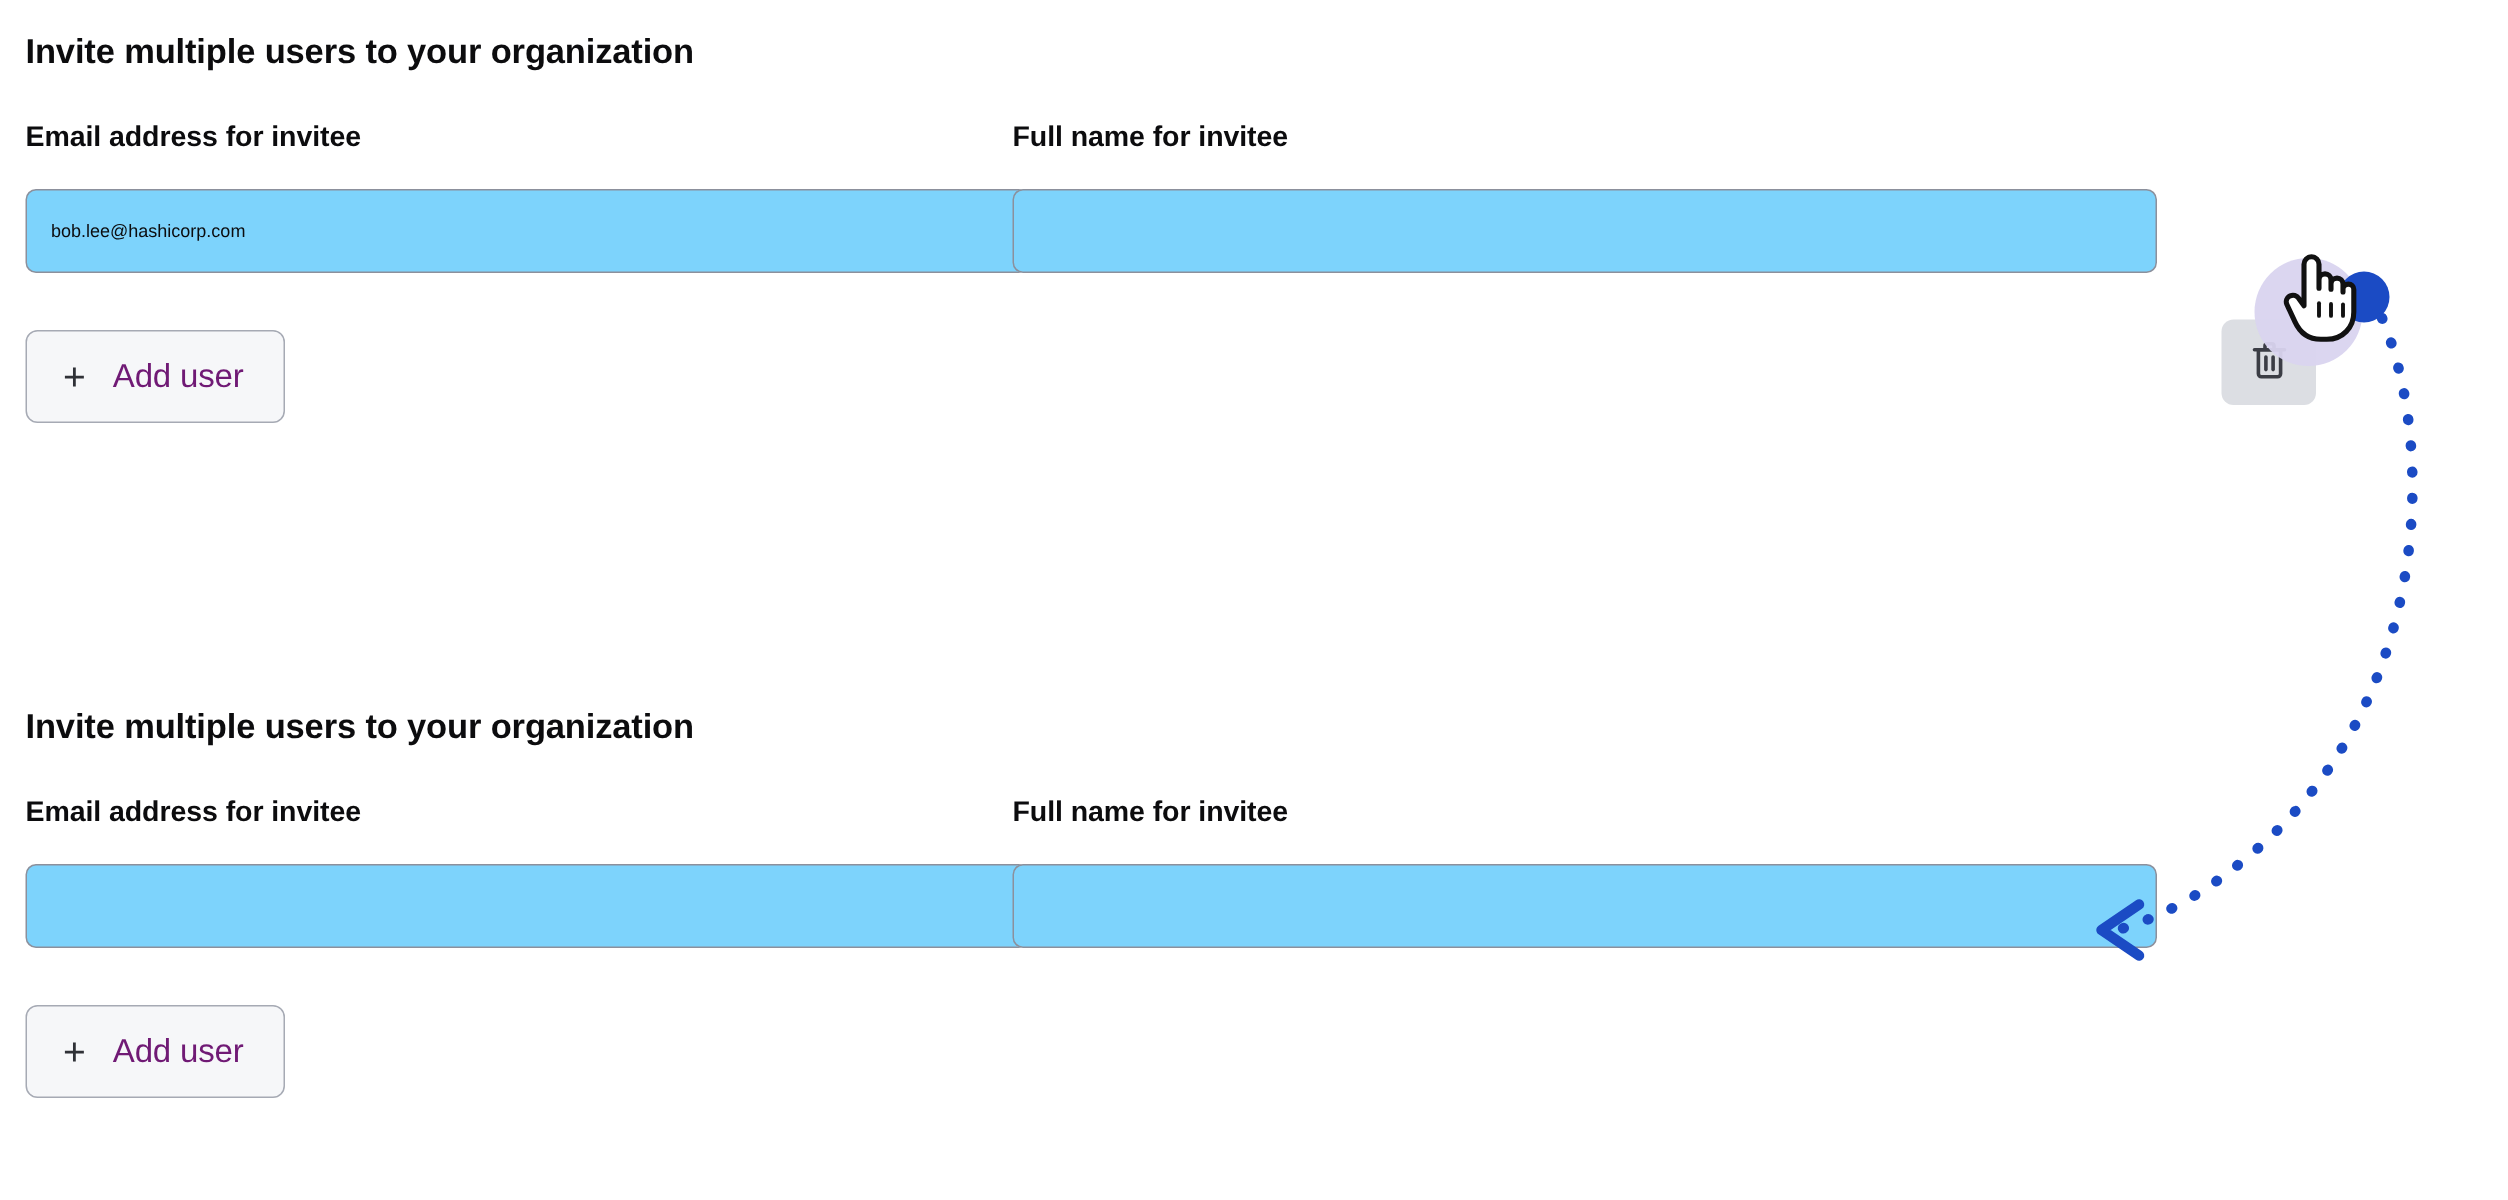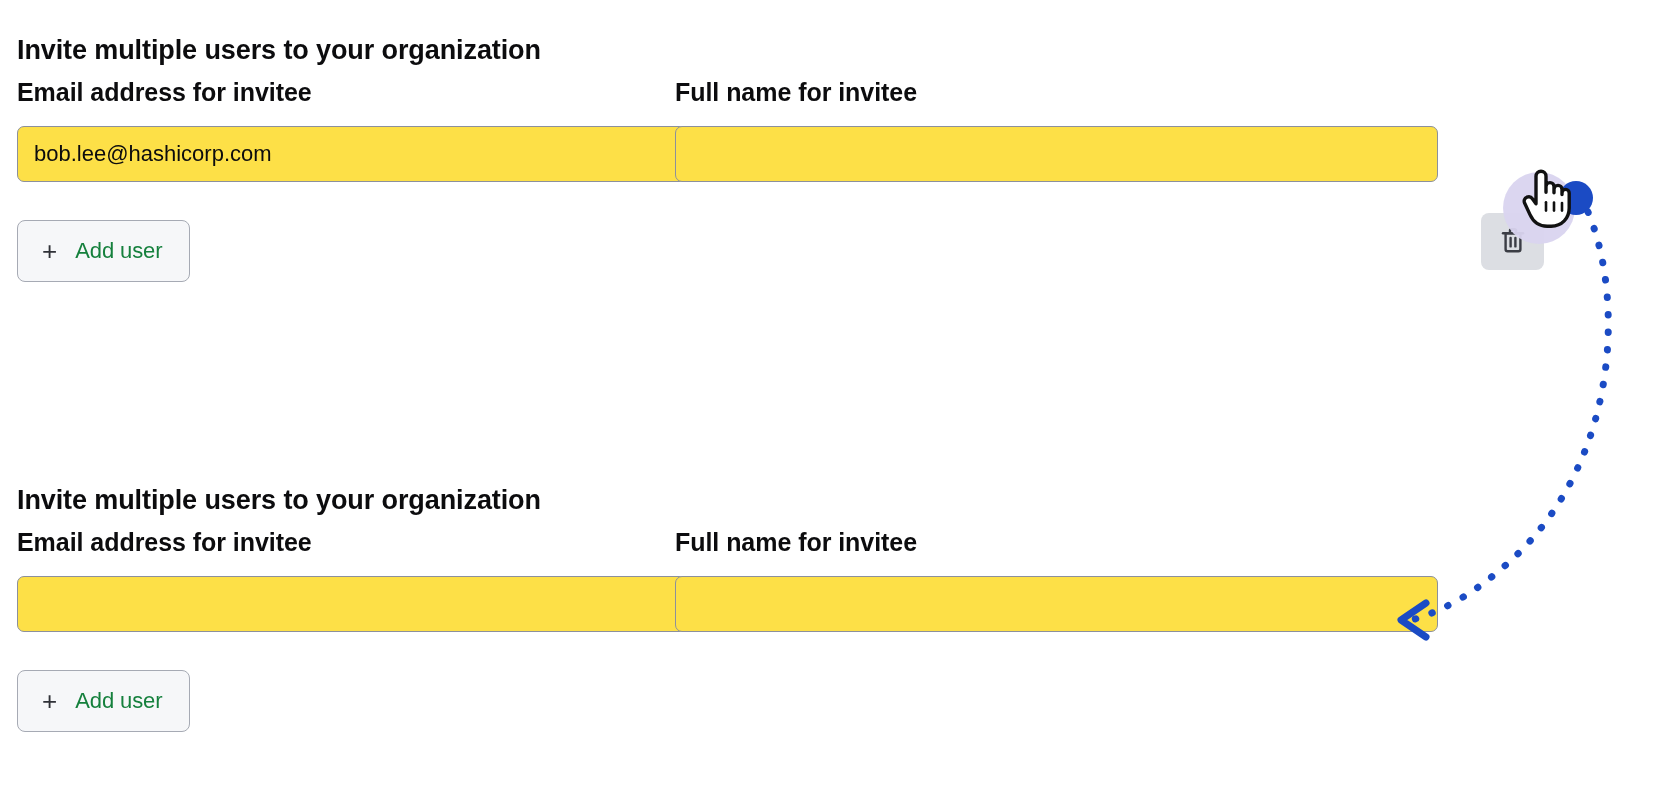--- a/index.html
+++ b/index.html
@@ -22,63 +22,62 @@
     left: 0;
     width: 1672px;
   }
   .section.top  { top: 0px; }
   .section.bottom { top: 450px; }
 
   .section-heading {
     position: absolute;
     left: 17px;
     top: 21px;
-    font-size: 27px;
+    font-size: 23px;
     font-weight: 700;
     letter-spacing: -0.1px;
     color: #0c0c0e;
     white-space: nowrap;
-    margin-top: 14px;
   }
 
   .field-row {
     position: absolute;
     left: 0;
     top: 80px;
     width: 1672px;
     height: 110px;
   }
 
   .field {
     position: absolute;
   }
   .field.email { left: 17px; width: 669px; }
   .field.fullname { left: 675px; width: 763px; }
 
   .field-label {
-    font-size: 25px;
+    font-size: 19px;
     font-weight: 700;
     letter-spacing: -0.05px;
     color: #0c0c0e;
     line-height: 24px;
     white-space: nowrap;
   }
 
   .text-input {
     display: block;
     box-sizing: border-box;
     width: 100%;
     height: 56px;
     margin-top: 22px;
     border: 1.5px solid #8c909c;
     border-radius: 7px;
-    background: #fde047;
+    background: #7dd3fc;
     padding: 0 16px;
     font-family: "Liberation Sans", sans-serif;
-    font-size: 22px;
+    font-size: 12px;
     color: #0c0c0e;
     outline: none;
   }
   .text-input::placeholder { color: #a0a4ad; }
 
   .delete-button {
     position: absolute;
     left: 1481px;
     top: 133px;
     width: 63px;
@@ -111,21 +110,21 @@
     font-family: "Liberation Sans", sans-serif;
   }
   .add-user-button .plus {
     font-size: 26px;
     line-height: 1;
     color: #2f3137;
     font-weight: 400;
   }
   .add-user-button .lbl {
     font-size: 22px;
-    color: #15803d;
+    color: #701a75;
     letter-spacing: -0.1px;
   }
 
   
   .overlay {
     position: absolute;
     left: 0; top: 0;
     width: 1672px; height: 800px;
     pointer-events: none;
   }

